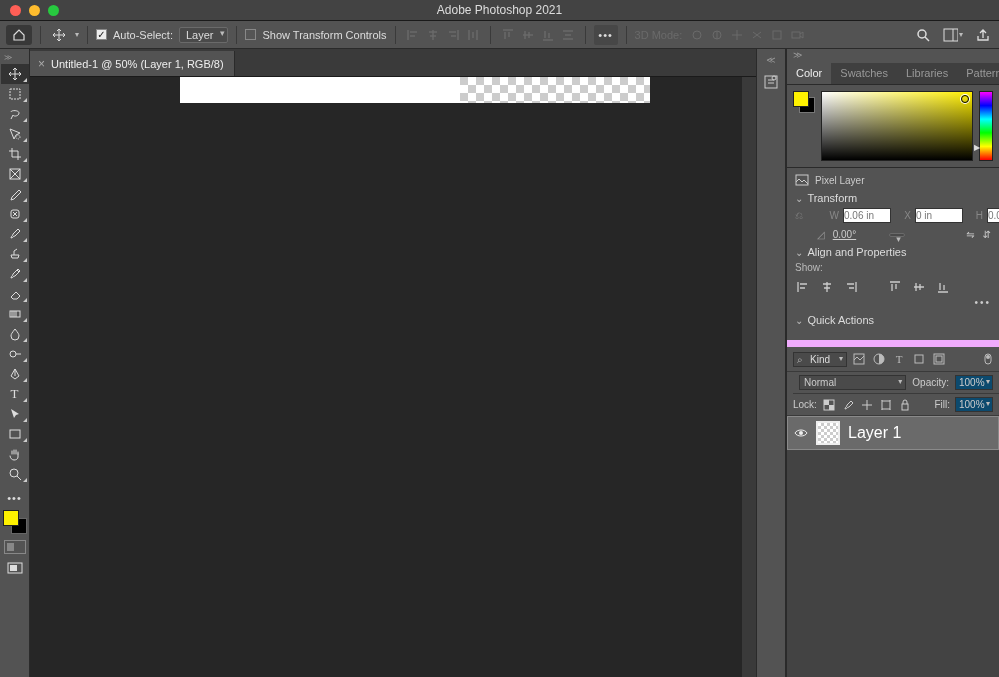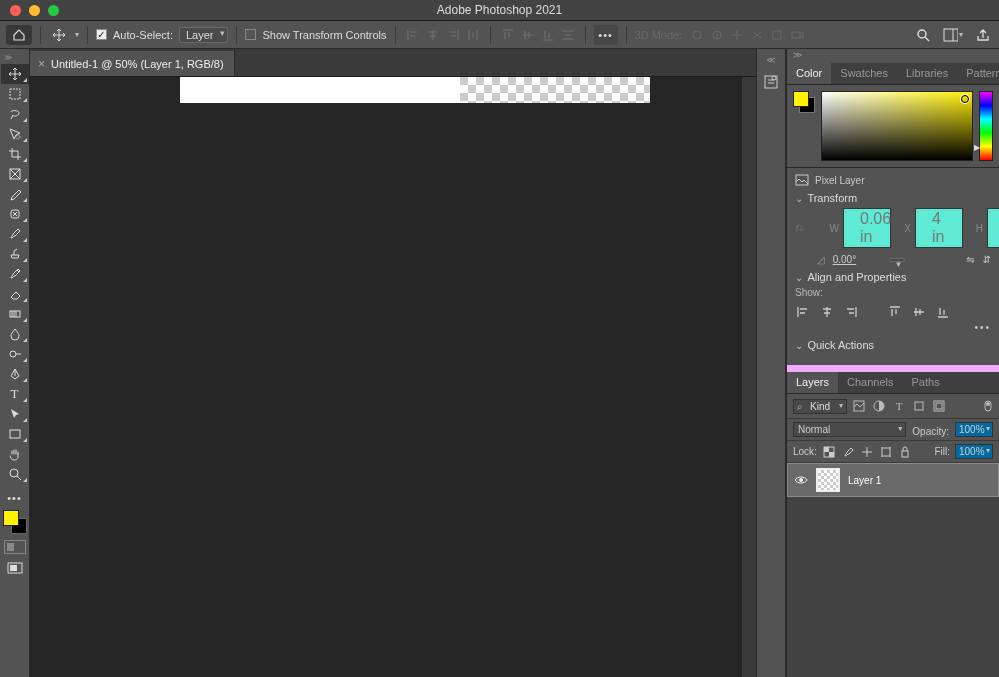--- a/index.html
+++ b/index.html
@@ -67,44 +67,44 @@
 .picker .handle{position:absolute;right:3px;top:3px;width:8px;height:8px;border:1px solid #000;border-radius:50%;box-shadow:0 0 0 1px #fff;}
 .hue{ width:14px; height:70px; background:linear-gradient(to bottom,#f0f,#00f,#0ff,#0f0,#ff0,#f00); border:1px solid #222; position:relative;}
 .hue .hptr{position:absolute;left:-6px;bottom:8px;color:#ddd;font-size:8px;}
 
 .prop-body{ padding:6px 8px 10px; font-size:10px; color:#ccc; border-bottom:7px solid #f0abfc;}
 .prop-row{display:flex;align-items:center;gap:6px;margin-bottom:4px;}
 .section-hdr{display:flex;align-items:center;gap:4px;color:#ddd;font-size:11px;margin:6px 0 4px;cursor:pointer;}
 .section-hdr::before{content:"⌄";font-size:10px;color:#bbb;}
 .numfield{display:flex;align-items:center;gap:4px;}
 .numfield label{color:#888;width:12px;text-align:right;}
-.numfield .inp{background:#5eead4;border:1px solid #333;color:#777;padding:1px 16px;width:48px;font-size:16px;}
+.numfield .inp{background:#ffffff;border:1px solid #333;color:#777;padding:1px 0;width:48px;font-size:10px;}
 .transform-grid{display:grid;grid-template-columns:auto auto auto auto;gap:3px 8px;margin-left:18px;}
 .align-icons{display:flex;gap:8px;margin:6px 0 2px;}
 .align-icons .ai{width:16px;height:16px;display:flex;align-items:center;justify-content:center;color:#ccc;cursor:pointer;}
 .more-dots{text-align:right;color:#ccc;letter-spacing:2px;cursor:pointer;}
 
 .layers-panel{flex:1;display:flex;flex-direction:column;}
 .layers-filter{display:flex;align-items:center;padding:4px 6px;gap:4px;border-bottom:1px solid #3a3a3a;}
 .kind-sel{background:#4a4a4a;border:1px solid #333;font-size:10px;padding:1px 16px 1px 16px;position:relative;color:#ddd;}
 .kind-sel::before{content:"⌕";position:absolute;left:3px;top:1px;color:#bbb;}
 .kind-sel::after{content:"▾";position:absolute;right:3px;top:1px;color:#bbb;font-size:8px;}
 .filter-ico{width:16px;height:16px;display:flex;align-items:center;justify-content:center;color:#bbb;cursor:pointer;}
-.blend-row{display:flex;align-items:flex-end;padding:3px 6px;gap:6px;border-bottom:1px solid #3a3a3a;font-size:10px;}
+.blend-row{display:flex;align-items:center;padding:3px 6px;gap:6px;border-bottom:1px solid #3a3a3a;font-size:10px;margin-left:6px;}
 .blend-sel{flex:1;background:#4a4a4a;border:1px solid #333;padding:1px 4px;position:relative;}
 .blend-sel::after{content:"▾";position:absolute;right:3px;top:1px;font-size:8px;color:#bbb;}
-.pct{background:#0369a1;border:1px solid #333;padding:1px 3px;width:38px;position:relative;}
+.pct{background:#0c4a6e;border:1px solid #333;padding:1px 3px;width:38px;position:relative;}
 .pct::after{content:"▾";position:absolute;right:2px;top:1px;font-size:8px;color:#bbb;}
 .lock-row{display:flex;align-items:center;padding:3px 6px;gap:5px;border-bottom:1px solid #3a3a3a;font-size:10px;}
 .lock-ico{width:14px;height:14px;display:flex;align-items:center;justify-content:center;color:#ccc;cursor:pointer;}
 .layer-list{flex:1;background:#434343;}
 .layer-item{display:flex;align-items:center;height:34px;background:#6a6a6a;border:1px solid #8a8a8a;padding:0 6px;gap:8px;}
 .layer-item .eye{width:14px;color:#eee;cursor:pointer;}
 .layer-thumb{width:24px;height:24px;background:repeating-conic-gradient(#ccc 0 25%,#fff 0 50%) 0 0/6px 6px;border:2px solid #eee;}
-.layer-name{color:#fff;font-size:10px;}
+.layer-name{color:#fff;font-size:16px;}
 svg{display:block;}
 </style>
 </head>
 <body>
 
 <div class="titlebar">
   <div class="traffic">
     <span class="tl-red"></span>
     <span class="tl-yellow"></span>
     <span class="tl-green"></span>
@@ -432,21 +432,21 @@
         </div>
       <div style="display:flex;gap:6px;align-items:center;">
         <span style="color:#888;">⎌</span>
         <div class="transform-grid">
           <div class="numfield">
               <label>W</label>
               <div class="inp">0.06 in</div>
             </div>
           <div class="numfield">
               <label>X</label>
-              <div class="inp">4 in</div>
+              <div class="inp">0 in</div>
             </div>
           <div class="numfield">
               <label>H</label>
               <div class="inp">0.06 in</div>
             </div>
 
         </div>
       </div>
       <div style="display:flex;gap:8px;align-items:center;margin:6px 0 0 22px;">
         <span style="color:#999;">◿</span>
@@ -494,25 +494,20 @@
             </svg>
           </div>
       </div>
       <div class="more-dots">•••</div>
 
       <div class="section-hdr">
           <span>Quick Actions</span>
         </div>
     </div>
 
-    <div class="panel-tabs">
-      <div class="ptab active">Layers</div>
-      <div class="ptab">Channels</div>
-      <div class="ptab">Paths</div>
-    </div>
     <div class="layers-panel">
       <div class="layers-filter">
         <div class="kind-sel">Kind</div>
         <div class="filter-ico">
             <svg width="12" height="12">
               <rect x="1" y="1" width="10" height="10" stroke="#bbb" fill="none"></rect>
               <path d="M1 7l3-3 3 3 4-4" stroke="#bbb" fill="none"></path>
             </svg>
           </div>
         <div class="filter-ico">

